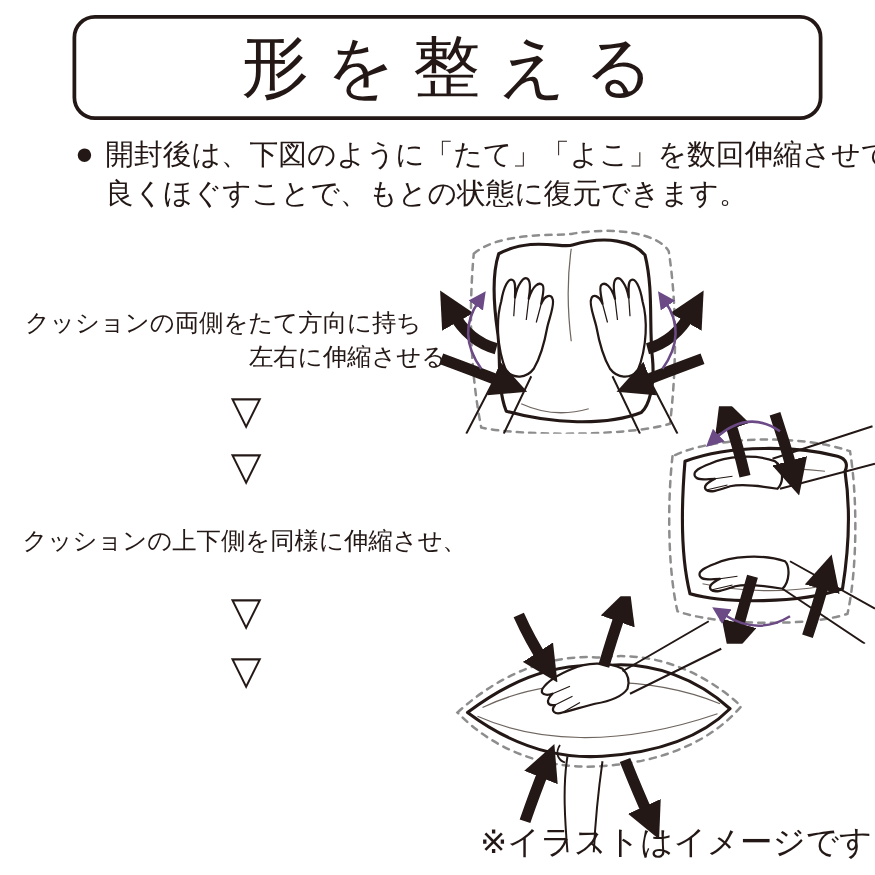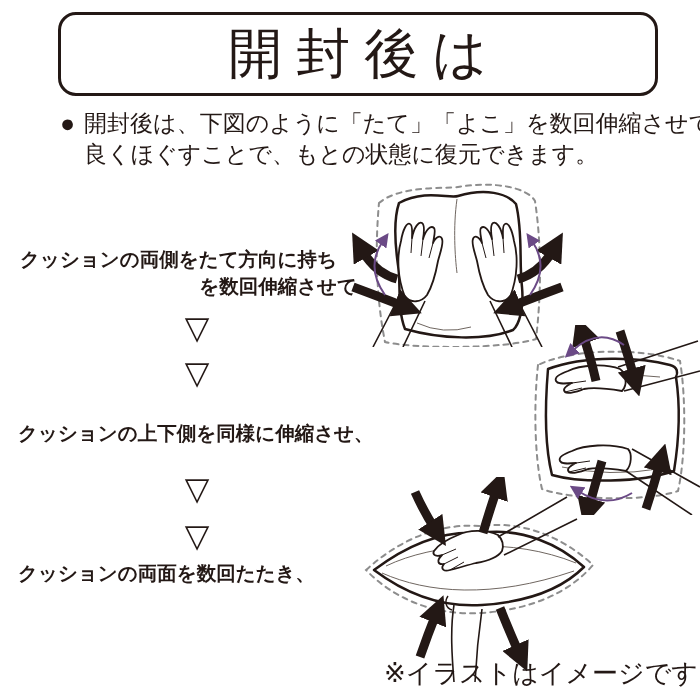--- a/index.html
+++ b/index.html
@@ -16,21 +16,21 @@
   .title-box .title-text {
     font-size:54px; font-weight:500; letter-spacing:14px; padding-left:14px;
     white-space:nowrap;
   }
   .intro {
     position:absolute; left:60px; top:108px; display:flex; gap:9px;
     font-size:23px; font-weight:500;
   }
   .intro .bullet { font-size:25px; line-height:31px; }
   .intro-lines > div { line-height:31px; white-space:nowrap; }
-  .step { position:absolute; font-size:19.5px; font-weight:700; line-height:27px; }
+  .step { position:absolute; font-size:19.5px; font-weight:400; line-height:27px; }
   .step > div { white-space:nowrap; }
   .step .l2 { text-align:right; }
   .step1 { left:20px; top:246px; width:337px; }
   .step2 { left:18px; top:420px; width:356px; }
   .step3 { left:18px; top:560px; width:352px; }
   .tri {
     position:absolute; left:178px; width:38px; text-align:center;
     font-size:32px; line-height:32px; font-weight:400; color:#231815;
   }
   .tri1 { top:312px; } .tri2 { top:357px; }
@@ -43,48 +43,47 @@
   .illus1 { left:345px; top:177px; }
   .illus2 { left:520px; top:325px; }
   .illus3 { left:362px; top:477px; }
 </style>
 </head>
 <body>
 
 <div class="page">
 
   <div class="title-box">
-    <span class="title-text">開封後は</span>
+    <span class="title-text">形を整える</span>
   </div>
 
   <div class="intro">
     <span class="bullet">●</span>
     <div class="intro-lines">
       <div>開封後は、下図のように「たて」「よこ」を数回伸縮させて</div>
       <div>良くほぐすことで、もとの状態に復元できます。</div>
     </div>
   </div>
 
   <div class="step step1">
     <div class="l1">クッションの両側をたて方向に持ち</div>
-    <div class="l2">を数回伸縮させて</div>
+    <div class="l2">左右に伸縮させる</div>
   </div>
 
   <div class="tri tri1">▽</div>
   <div class="tri tri2">▽</div>
 
   <div class="step step2">
     <div class="l1">クッションの上下側を同様に伸縮させ、</div>
   </div>
 
   <div class="tri tri3">▽</div>
   <div class="tri tri4">▽</div>
 
   <div class="step step3">
-    <div class="l1">クッションの両面を数回たたき、</div>
   </div>
 
   <svg class="illus illus1" width="225" height="170" viewBox="0 0 225 170">
     <defs>
       <marker id="m1d" viewBox="0 0 4 4" markerWidth="3.2" markerHeight="3.2" refX="1.2" refY="2" orient="auto">
         <path d="M0,0L4,2L0,4Z" fill="#231815"></path>
       </marker>
       <marker id="m1p" viewBox="0 0 4 4" markerWidth="7" markerHeight="7" refX="1.2" refY="2" orient="auto">
         <path d="M0,0L4,2L0,4Z" fill="#6b4a86"></path>
       </marker>

